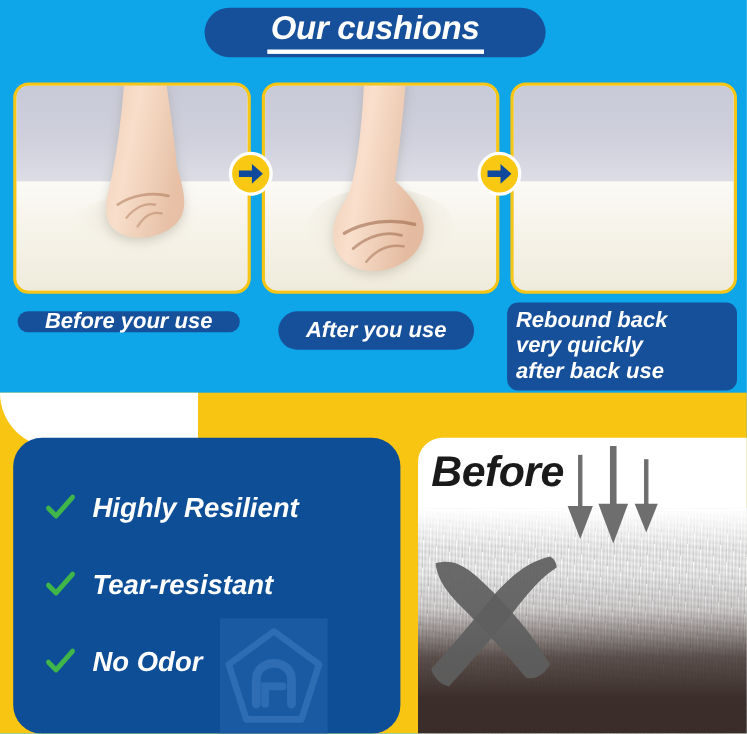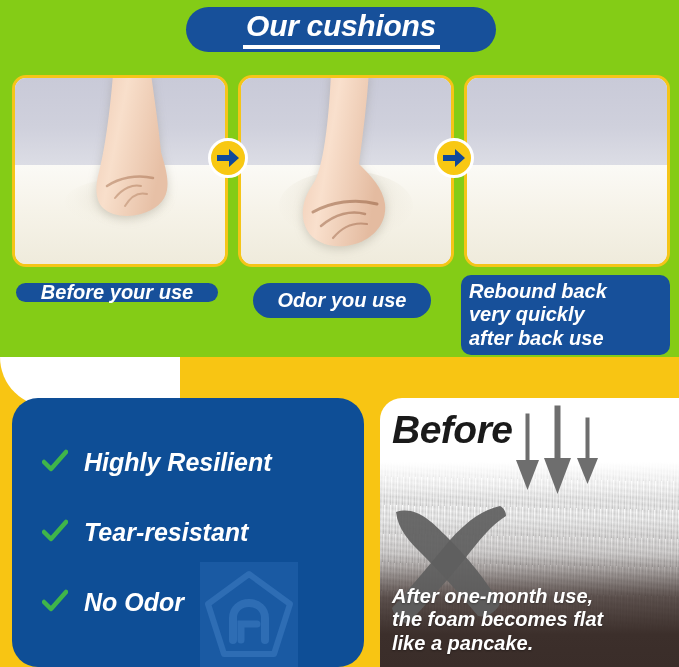--- a/index.html
+++ b/index.html
@@ -11,21 +11,21 @@
   body {
     width: 679px;
     height: 667px;
     font-family: "Liberation Sans", sans-serif;
     overflow: hidden;
   }
   .page {
     position: relative;
     width: 679px;
     height: 667px;
-    background: #84cc16;
+    background: #0ea5e9;
     overflow: hidden;
   }
 
   
   .title-banner {
     position: absolute;
     left: 186px;
     top: 7px;
     width: 310px;
     height: 45px;
@@ -374,21 +374,21 @@
   </div>
 
   <div class="photo photo-3">
     <div class="scene">
       <div class="scene-bg"></div>
       <div class="scene-foam"></div>
     </div>
   </div>
 
   <div class="pill pill-1">Before your use</div>
-  <div class="pill pill-2">Odor you use</div>
+  <div class="pill pill-2">After you use</div>
   <div class="pill pill-3">
     <span>Rebound back</span>
     <span>very  quickly</span>
     <span>after back use</span>
   </div>
 
   <div class="yellow-bg">
     <div class="white-notch"></div>
   </div>
 
@@ -459,20 +459,15 @@
           <path d="M14 36 C34 30 48 44 66 62 C86 82 104 104 118 128
                    C112 138 104 142 96 140 C78 118 58 96 40 78
                    C28 66 16 54 14 36 Z" opacity="0.92"></path>
           <path d="M124 40 C108 50 96 66 82 84 C64 106 44 128 26 148
                    C18 146 12 140 10 132 C30 110 50 86 68 64
                    C84 46 100 34 118 30 C122 32 124 36 124 40 Z" opacity="0.92"></path>
         </g>
       </svg>
     </span>
 
-    <div class="others-caption">
-      <span>After one-month use,</span>
-      <span>the foam becomes flat</span>
-      <span>like a pancake.</span>
-    </div>
   </div>
 
 </div>
 
 </body></html>

